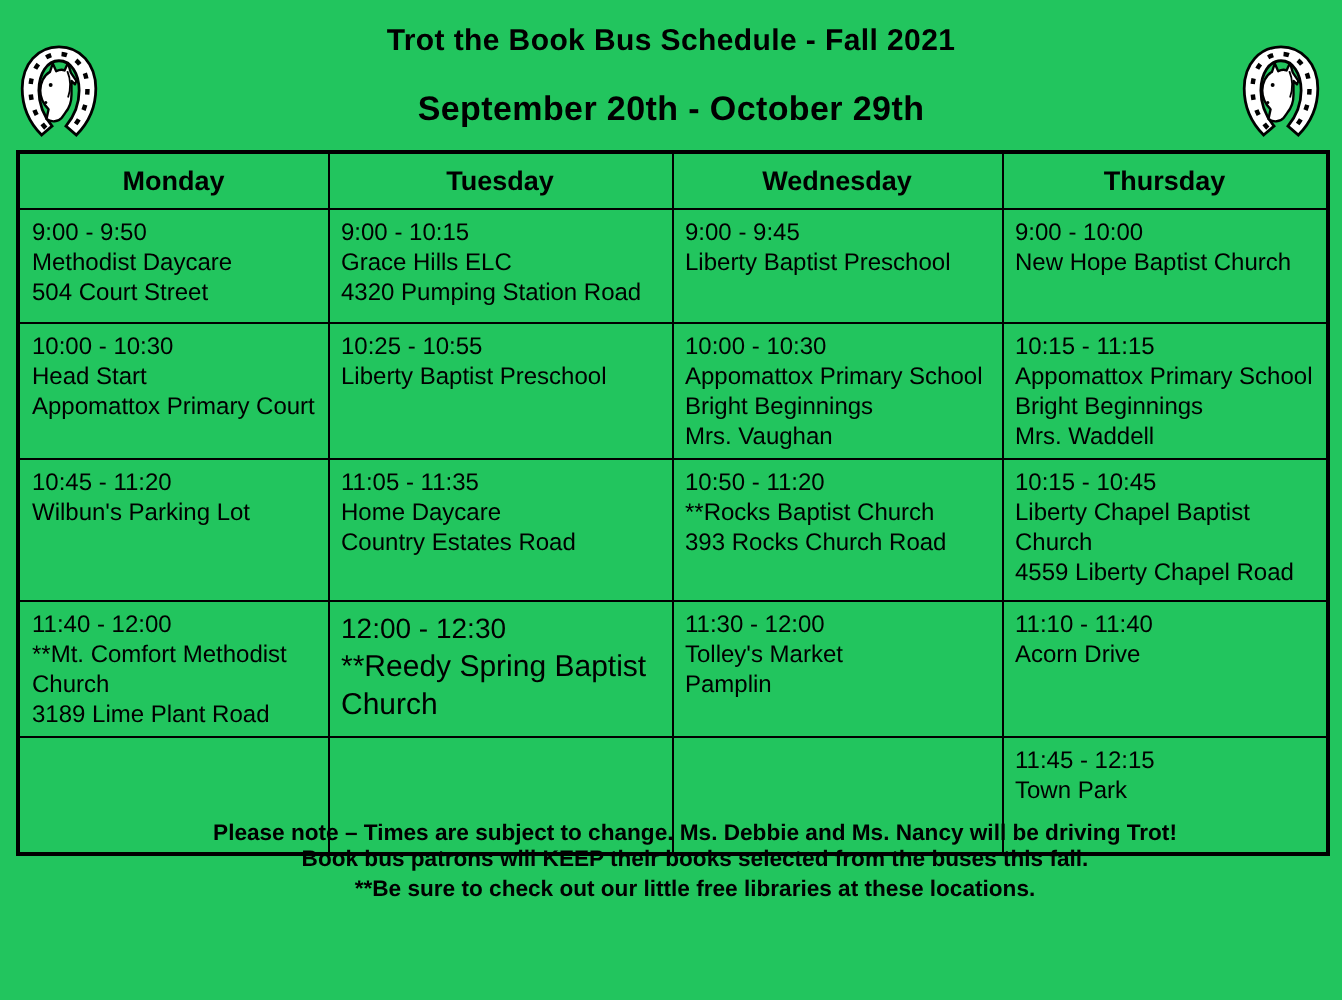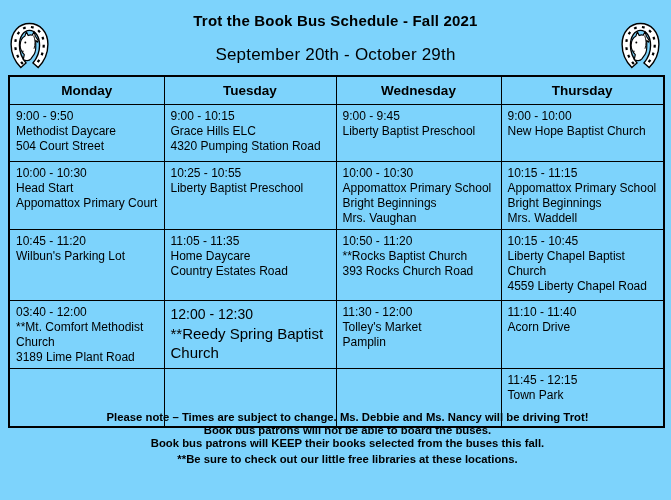--- a/index.html
+++ b/index.html
@@ -1,27 +1,27 @@
 <!DOCTYPE html>
 <html><head>
 <meta charset="utf-8">
 <style>
   * { margin:0; padding:0; box-sizing:border-box; }
   html,body { background:#fff; }
   .sheet {
     position:relative;
     width:671px; height:500px;
-    background:#7dd3fc;
+    background:#22c55e;
     color:#000;
     font-family:"Liberation Sans", sans-serif;
     overflow:hidden;
   }
   .titles { text-align:center; padding-top:12px; }
   .title   { font-size:15px;  font-weight:bold; letter-spacing:.2px; }
-  .subtitle{ font-size:17px;  font-weight:normal; margin-top:16px; letter-spacing:.2px; }
+  .subtitle{ font-size:17px;  font-weight:bold; margin-top:16px; letter-spacing:.2px; }
 
   .horseshoe { position:absolute; top:21px; width:43px; height:50px; }
   .horseshoe.left  { left:8px; }
   .horseshoe.right { right:9px; }
 
   table.schedule {
     position:absolute; left:8px; top:75px;
     width:655px;
     border-collapse:collapse;
     table-layout:fixed;
@@ -167,21 +167,21 @@
           </td>
         <td>
             <div class="cell-time">10:15 - 10:45</div>
             <div class="cell-loc">Liberty Chapel Baptist
 Church
 4559 Liberty Chapel Road</div>
           </td>
       </tr>
       <tr style="height:62px">
         <td>
-            <div class="cell-time">03:40 - 12:00</div>
+            <div class="cell-time">11:40 - 12:00</div>
             <div class="cell-loc">**Mt. Comfort Methodist
 Church
 3189 Lime Plant Road</div>
           </td>
         <td class="big">
             <div class="cell-time">12:00 - 12:30</div>
             <div class="cell-loc">**Reedy Spring Baptist
 Church</div>
           </td>
         <td>
@@ -210,18 +210,17 @@
         <td>
             <div class="cell-time">11:45 - 12:15</div>
             <div class="cell-loc">Town Park</div>
           </td>
       </tr>
     </tbody>
   </table>
 
   <div class="notes">
     <div class="note-line">Please note – Times are subject to change. Ms. Debbie and Ms. Nancy will be driving Trot!</div>
-    <div class="note-line">Book bus patrons will not be able to board the buses.</div>
     <div class="note-line">Book bus patrons will KEEP their books selected from the buses this fall.</div>
     <div class="note-line last">**Be sure to check out our little free libraries at these locations.</div>
   </div>
 
 </div>
 
 </body></html>

